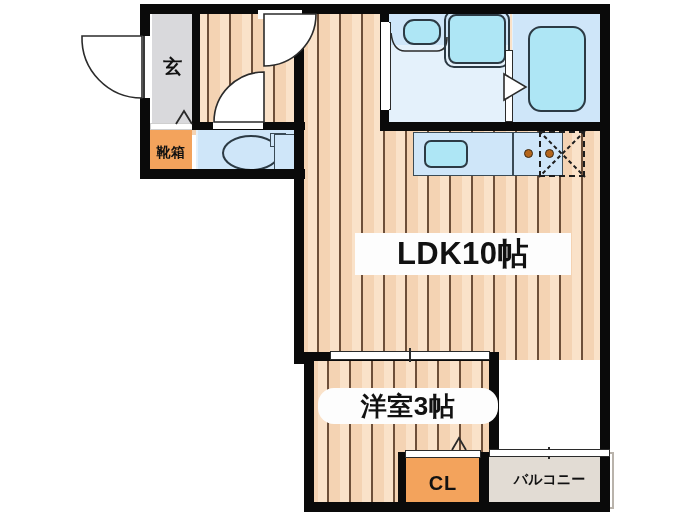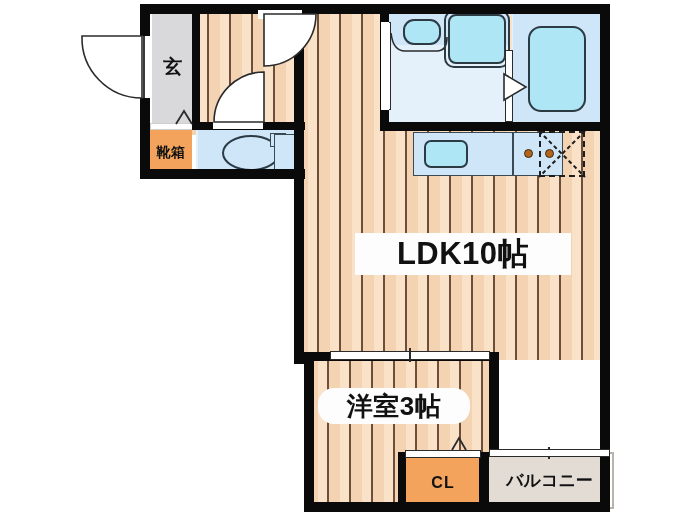--- a/index.html
+++ b/index.html
@@ -33,24 +33,24 @@
   .wall{background:#0a0a0a;}
 
   
   .fx{border:2px solid #2c3a44;box-sizing:border-box;}
   .fx-thin{border:1.5px solid #3a4a55;box-sizing:border-box;}
 
   
   .lab{position:absolute;display:flex;align-items:center;justify-content:center;
        color:#111;font-weight:700;letter-spacing:.5px;white-space:nowrap;}
   .lab-ldk{font-size:31px;background:#fdfdfd;padding:1px 8px;}
-  .lab-room{font-size:26px;background:#fdfdfd;padding:1px 6px;border-radius:16px;}
+  .lab-room{font-size:26px;background:#fdfdfd;padding:1px 20px;border-radius:16px;}
   .lab-sm{font-size:15px;}
-  .lab-cl{font-size:16px;letter-spacing:1px;}
-  .lab-balcony{font-size:17px;letter-spacing:0px;}
+  .lab-cl{font-size:20px;letter-spacing:1px;}
+  .lab-balcony{font-size:14px;letter-spacing:0px;}
 
   
   svg.swing{position:absolute;overflow:visible;}
   .arc{fill:#ffffff;stroke:#2b2b2b;stroke-width:1.6;}
   .arc-open{fill:none;stroke:#2b2b2b;stroke-width:1.6;}
 
   
   .slide{background:#ffffff;border:1.5px solid #2b2b2b;box-sizing:border-box;}
   .slide-line{background:#2b2b2b;}
 

